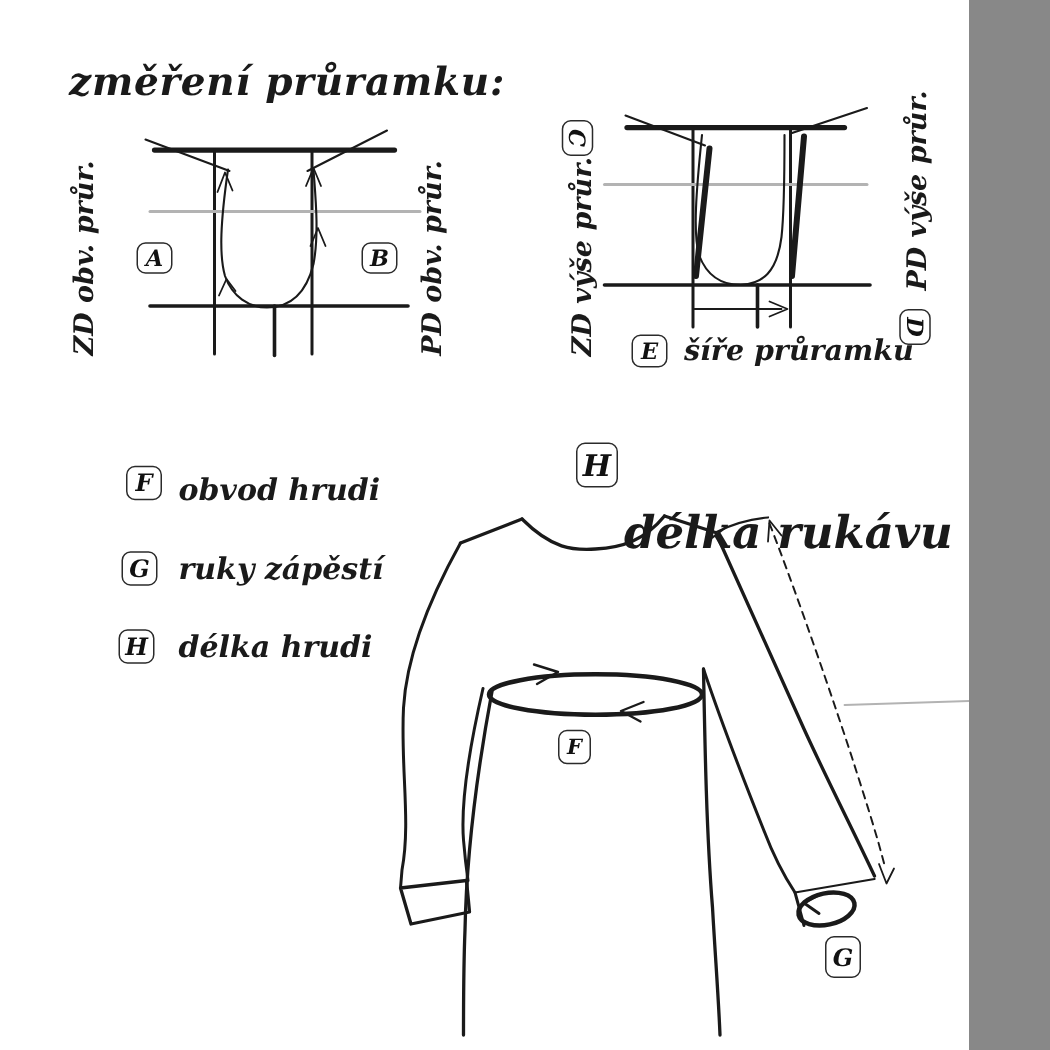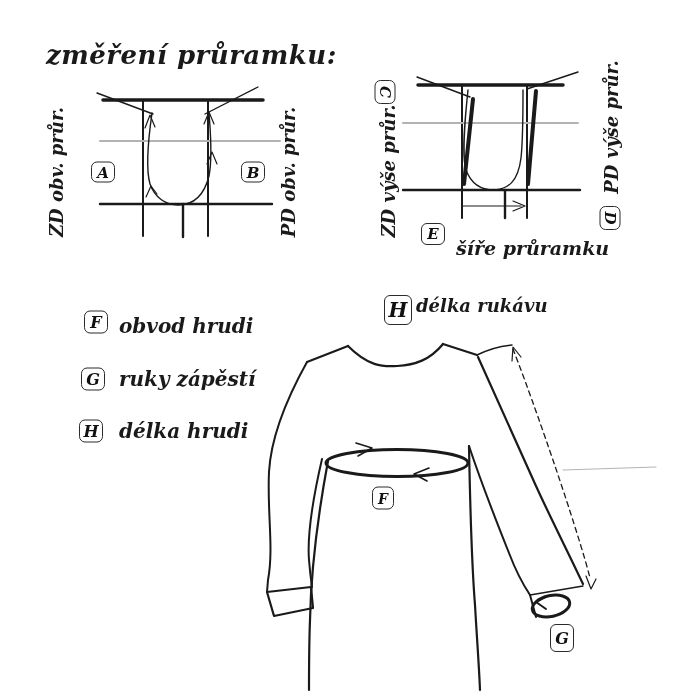--- a/index.html
+++ b/index.html
@@ -2,42 +2,42 @@
 <html style="--ink: #1a1a1a; --guide: #b3b3b3; --bg: #ffffff;"><head>
 <meta charset="utf-8">
 <style>
   :root{
     --ink:#1a1a1a;
     --guide:#b3b3b3;
     --bg:#ffffff;
   }
   html,body{margin:0;padding:0;background:#888;}
   .stage{
-    position:relative;width:700px;height:700px;background:var(--bg);
+    position:relative;width:646px;height:700px;background:var(--bg);
     overflow:hidden;font-family:"DejaVu Serif",serif;
   }
   svg.art{position:absolute;left:0;top:0;}
   .ink{stroke:var(--ink);fill:none;stroke-linecap:round;stroke-linejoin:round;}
   .guide{stroke:var(--guide);fill:none;stroke-linecap:round;}
   .t{
     position:absolute;font-family:"DejaVu Serif",serif;font-style:italic;
     font-weight:bold;color:var(--ink);white-space:nowrap;line-height:1;
   }
   .rot{transform:translate(-50%,-50%) rotate(-90deg);}
   .keybox{
     position:absolute;transform:translate(-50%,-50%);
     border:1.5px solid #2b2b2b;border-radius:6px;background:rgba(255,255,255,.9);
     display:flex;align-items:center;justify-content:center;
     font-family:"DejaVu Serif",serif;font-style:italic;font-weight:bold;color:#111;
     box-sizing:border-box;
   }
   .keybox.r90{transform:translate(-50%,-50%) rotate(90deg);}
   .legend-row-label{font-size:20px;}
   .title{font-size:26px;letter-spacing:.5px;}
-  .heading-label{font-size:18px;}
+  .heading-label{font-size:30px;margin-top:44px;}
   .side-label{font-size:18px;}
   .caption-label{font-size:19px;}
 </style>
 </head>
 <body>
 
 <div class="stage">
 
   <svg class="art" width="700" height="700" viewBox="0 0 700 700">
 
@@ -104,21 +104,21 @@
   <div class="t side-label rot" style="left:57px;top:172px;">ZD obv. průr.</div>
   <div class="t side-label rot" style="left:289px;top:172px;">PD obv. průr.</div>
   <div class="keybox" style="left:103px;top:172px;width:24px;height:21px;font-size:15px;">A</div>
   <div class="keybox" style="left:253px;top:172px;width:24px;height:21px;font-size:15px;">B</div>
 
   <div class="keybox r90" style="left:385px;top:92px;width:24px;height:21px;font-size:15px;">C</div>
   <div class="t side-label rot" style="left:389px;top:171px;">ZD výše průr.</div>
   <div class="t side-label rot" style="left:612px;top:127px;">PD výše průr.</div>
   <div class="keybox r90" style="left:610px;top:218px;width:24px;height:21px;font-size:15px;">D</div>
   <div class="keybox" style="left:433px;top:234px;width:24px;height:22px;font-size:15px;">E</div>
-  <div class="t caption-label" style="left:456px;top:239px;">šíře průramku</div>
+  <div class="t caption-label" style="left:456px;top:225px;">šíře průramku</div>
 
   <div>
     <div class="keybox" style="left:96px;top:322px;width:24px;height:23px;font-size:16px;">F</div>
     <div class="t legend-row-label" style="left:119px;top:316px;">obvod hrudi</div>
 
     <div class="keybox" style="left:93px;top:379px;width:24px;height:23px;font-size:16px;">G</div>
     <div class="t legend-row-label" style="left:119px;top:369px;">ruky zápěstí</div>
 
     <div class="keybox" style="left:91px;top:431px;width:24px;height:23px;font-size:16px;">H</div>
     <div class="t legend-row-label" style="left:119px;top:421px;">délka hrudi</div>

